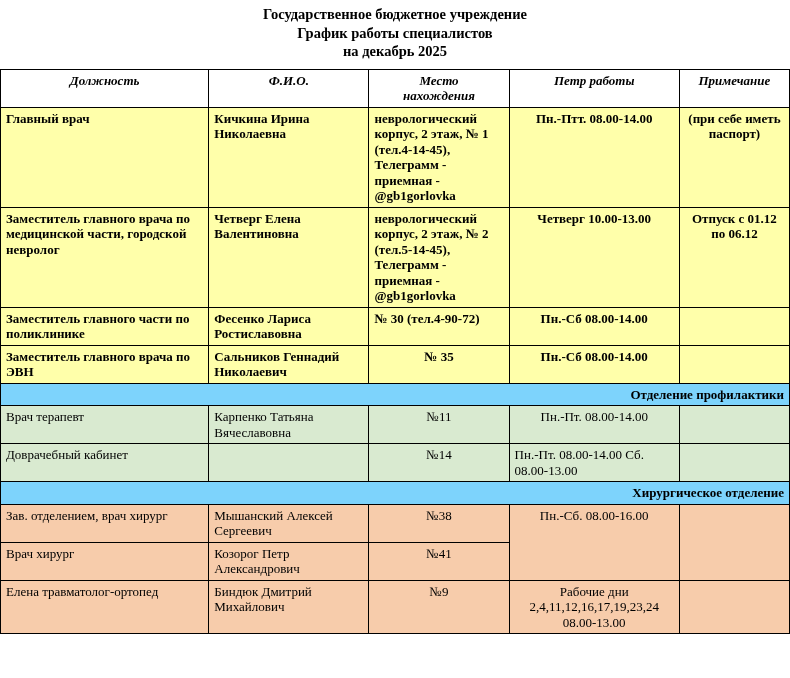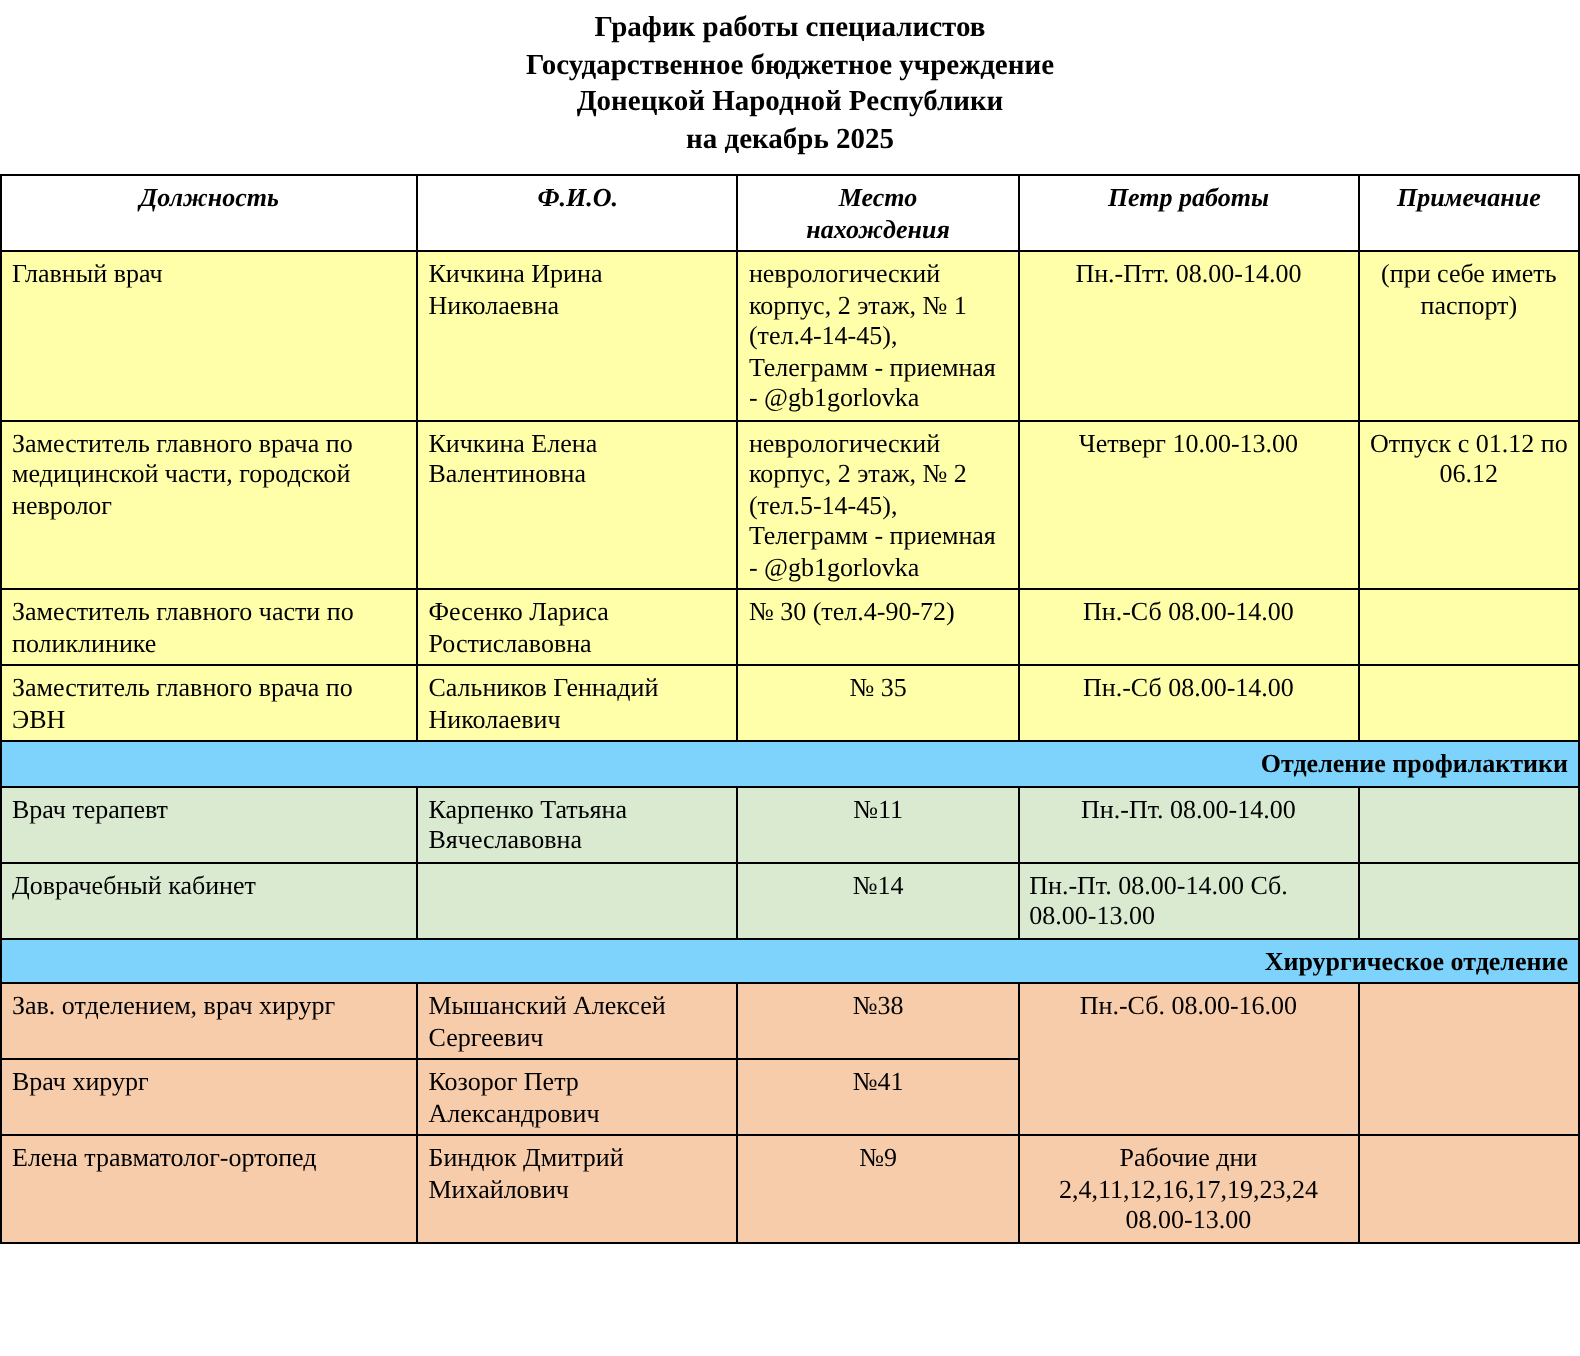--- a/index.html
+++ b/index.html
@@ -52,43 +52,42 @@
   thead th {
     text-align: center;
     font-weight: bold;
     font-style: italic;
     font-size: 13.5px;
     background: #ffffff;
     vertical-align: middle;
     padding: 4px 3px;
     margin-left: 16px;
   }
-  .yellow { background: #ffffaa; }
+  .yellow { background: #ffffaa; font-weight: bold; }
   .green  { background: #d9ead0; }
   .peach  { background: #f7ccab; }
 
   .section-row td {
     text-align: right;
     font-weight: bold;
     font-size: 13.5px;
     background: #7dd3fc;
     padding: 3px;
   }
   .center { text-align: center; margin-left: 17px; }
   .mid { vertical-align: middle; }
 </style>
 </head>
 <body>
 
 <div class="page">
 
   <div class="title-block">
+    <div>Государственное бюджетное учреждение</div>
     <div>График работы специалистов</div>
-    <div>Государственное бюджетное учреждение</div>
-    <div>Донецкой Народной Республики</div>
     <div>на декабрь 2025</div>
   </div>
 
   <table class="schedule">
     <colgroup>
       <col class="col1">
         <col class="col2">
         <col class="col3">
         <col class="col4">
         <col class="col5">
@@ -110,21 +109,21 @@
       <tr>
         <td class="yellow">Главный врач</td>
         <td class="yellow">Кичкина Ирина Николаевна</td>
         <td class="yellow">неврологический корпус, 2 этаж, № 1 (тел.4-14-45), Телеграмм - приемная - @gb1gorlovka</td>
         <td class="yellow center mid">Пн.-Птт. 08.00-14.00</td>
         <td class="yellow center">(при себе иметь паспорт)</td>
       </tr>
 
       <tr>
         <td class="yellow">Заместитель главного врача по медицинской части, городской невролог</td>
-        <td class="yellow">Кичкина Елена Валентиновна</td>
+        <td class="yellow">Четверг Елена Валентиновна</td>
         <td class="yellow">неврологический корпус, 2 этаж, № 2 (тел.5-14-45), Телеграмм - приемная - @gb1gorlovka</td>
         <td class="yellow center mid">Четверг 10.00-13.00</td>
         <td class="yellow center">Отпуск с 01.12 по 06.12</td>
       </tr>
 
       <tr>
         <td class="yellow">Заместитель главного части по поликлинике</td>
         <td class="yellow">Фесенко Лариса Ростиславовна</td>
         <td class="yellow">№ 30 (тел.4-90-72)</td>
         <td class="yellow center mid">Пн.-Сб 08.00-14.00</td>

